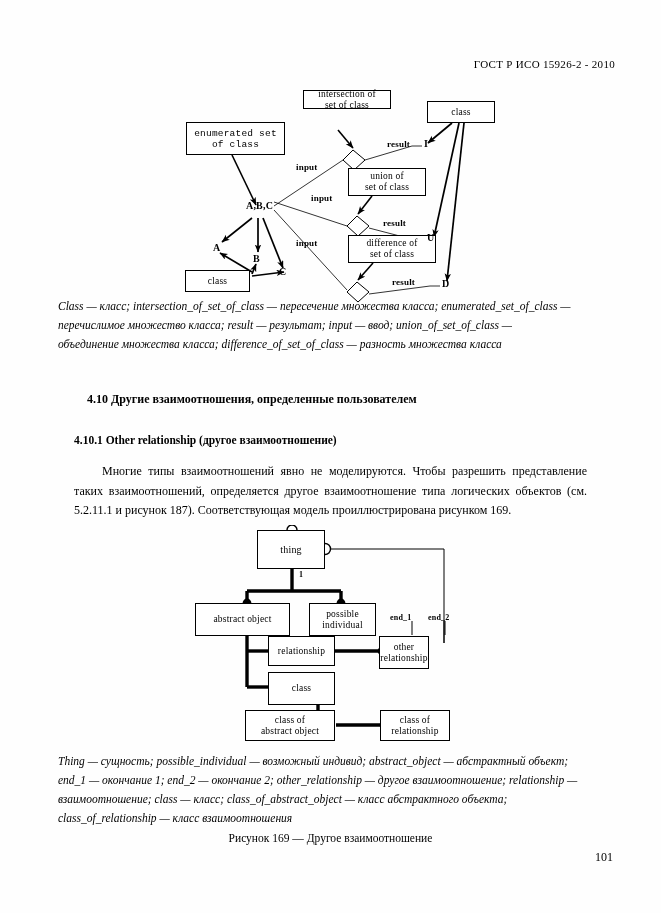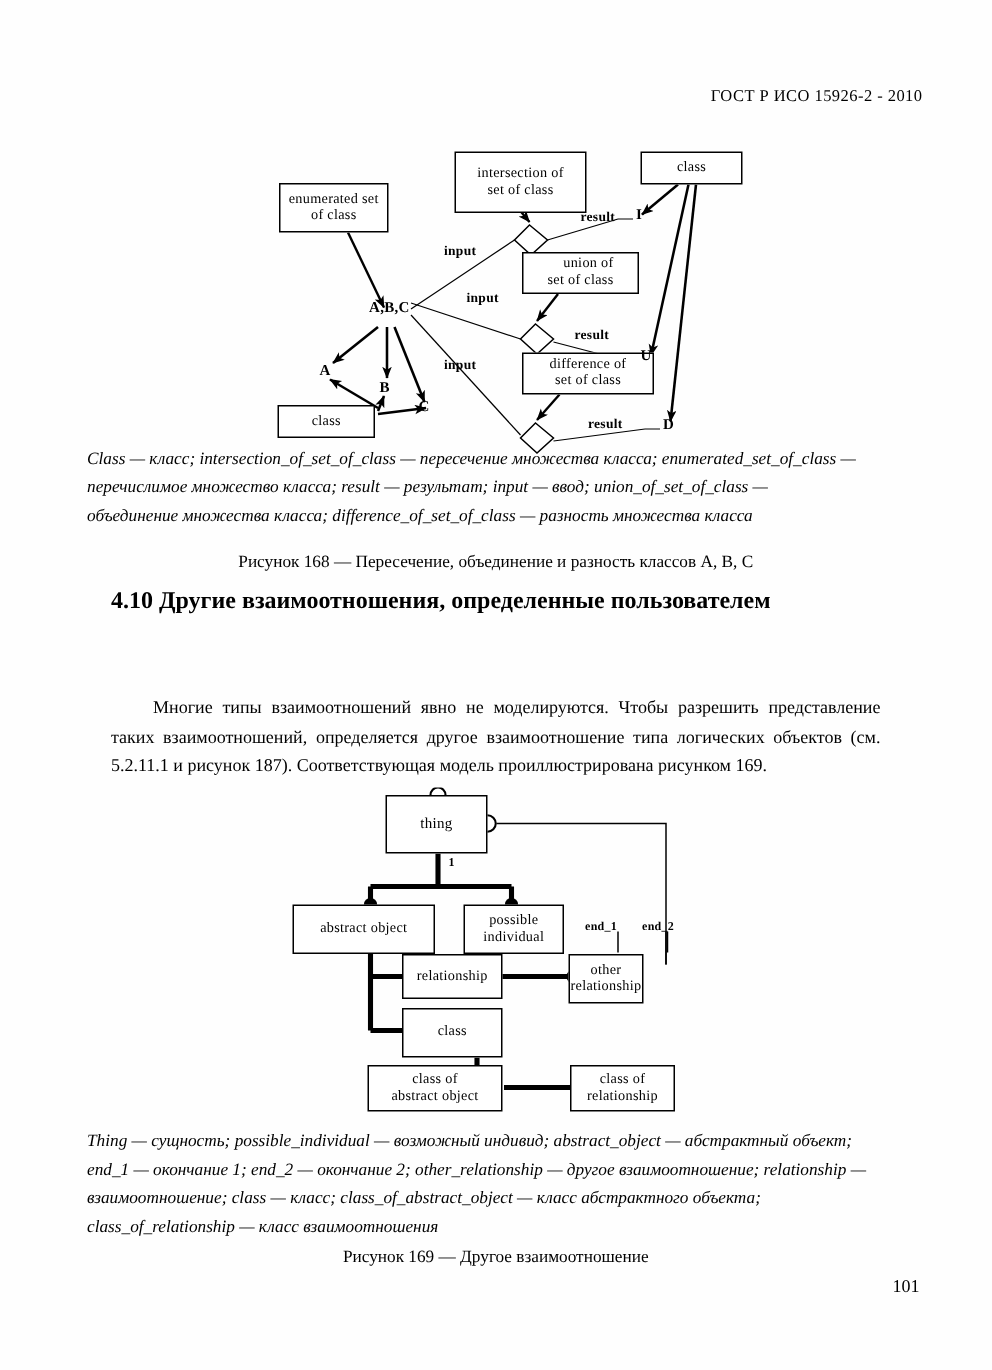--- a/index.html
+++ b/index.html
@@ -79,23 +79,23 @@
     position: absolute;
     font-size: 11.5px;
     text-align: center;
     width: 100%;
     left: 0;
   }
 
   
   .h2 {
     position: absolute;
-    font-size: 16px;
+    font-size: 12px;
     font-weight: bold;
-    left: 74px;
+    left: 87px;
     white-space: nowrap;
   }
   .h3 {
     position: absolute;
     font-size: 11.5px;
     font-weight: bold;
     left: 74px;
     white-space: nowrap;
   }
   .para {
@@ -175,35 +175,35 @@
 
       <path d="M263,128 L283,178" stroke="#000" stroke-width="1.7" fill="none" marker-end="url(#arrowFilled)"></path>
 
       <path d="M252,182 L220,163" stroke="#000" stroke-width="1.7" fill="none" marker-end="url(#arrowFilled)"></path>
 
       <path d="M252,184 L256,174" stroke="#000" stroke-width="1.7" fill="none" marker-end="url(#arrowFilled)"></path>
 
       <path d="M252,186 L284,182" stroke="#000" stroke-width="1.7" fill="none" marker-end="url(#arrowFilled)"></path>
     </svg>
 
-    <div class="node" style="left:186px; top:32px; width:73px; height:33px;">
+    <div class="node" style="left:186px; top:32px; width:99px; height:33px;font-family:Liberation Mono, monospace;">
       <span style="white-space:pre-line;">enumerated set
 of class</span>
     </div>
 
-    <div class="node" style="left:303px; top:11px; width:88px; height:41px;">
+    <div class="node" style="left:303px; top:0; width:88px; height:19px;">
       <span style="white-space:pre-line;">intersection  of
 set  of  class</span>
     </div>
 
     <div class="node" style="left:427px; top:11px; width:68px; height:22px;">
       <span>class</span>
     </div>
 
-    <div class="node" style="left:348px; top:78px; width:78px; height:28px;text-align:right;">
+    <div class="node" style="left:348px; top:78px; width:78px; height:28px;">
       <span style="white-space:pre-line;">union  of
 set  of  class</span>
     </div>
 
     <div class="node" style="left:348px; top:145px; width:88px; height:28px;">
       <span style="white-space:pre-line;">difference  of
 set  of  class</span>
     </div>
 
     <div class="node" style="left:185px; top:180px; width:65px; height:22px;">
@@ -225,28 +225,28 @@
 
     <div class="freelabel big" style="left:424px; top:48px;"><span>I</span></div>
     <div class="freelabel big" style="left:427px; top:142px;"><span>U</span></div>
     <div class="freelabel big" style="left:442px; top:188px;"><span>D</span></div>
   </div>
 
   <div class="legend" style="left:58px; top:297px; width:516px;">
     <span>Class — класс; intersection_of_set_of_class — пересечение множества класса; enumerated_set_of_class — перечислимое множество класса; result — результат; input — ввод; union_of_set_of_class — объединение множества класса; difference_of_set_of_class — разность множества класса</span>
   </div>
 
-  <div class="fig-caption" style="top:369px;">
-    <span>Рисунок 168 — Пересечение, объединение и разность классов А, В, С</span>
-  </div>
 
   <div class="h2" style="top:392px;">
     <span>4.10 Другие взаимоотношения, определенные пользователем</span>
   </div>
 
+  <div class="h3" style="top:434px;">
+    <span>4.10.1 Other relationship (другое взаимоотношение)</span>
+  </div>
 
   <div class="para" style="top:462px;">
     <span>Многие типы взаимоотношений явно не моделируются. Чтобы разрешить представление таких взаимоотношений, определяется другое взаимоотношение типа логических объектов (см. 5.2.11.1 и рисунок 187). Соответствующая модель проиллюстрирована рисунком 169.</span>
   </div>
 
   <div class="figure" style="left:0px; top:525px; width:661px; height:215px;">
 
     <svg width="661" height="215" viewBox="0 0 661 215">
 
       <circle cx="292" cy="533" r="5" fill="#fff" stroke="#000" stroke-width="1.4"></circle>

